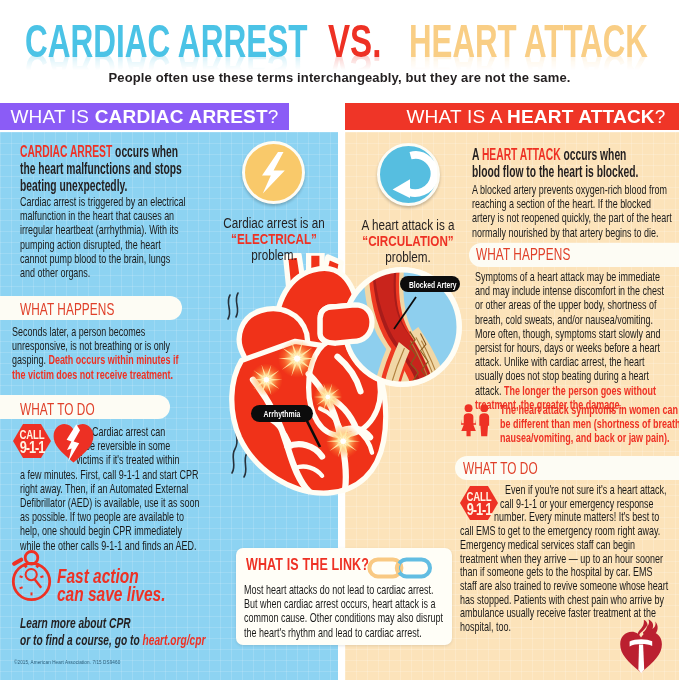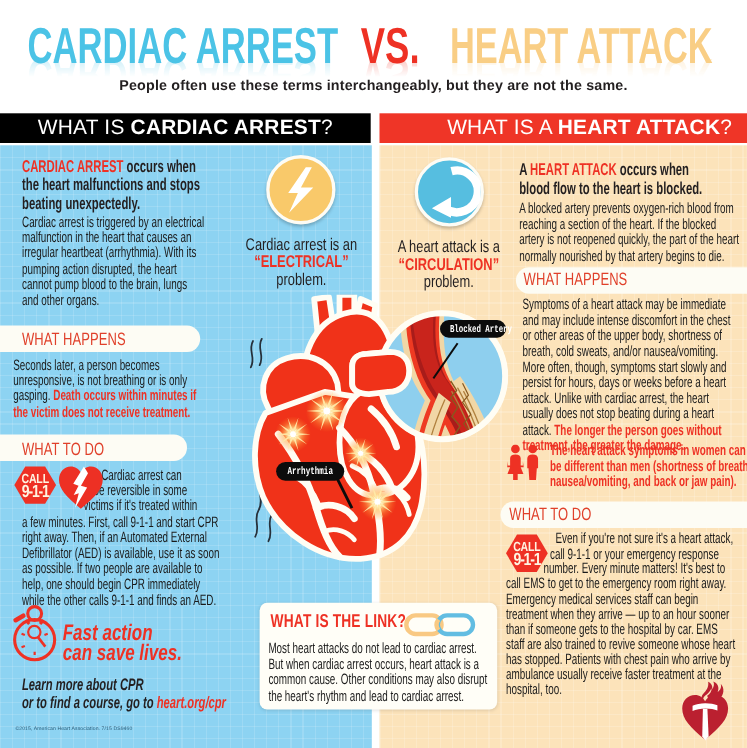--- a/index.html
+++ b/index.html
@@ -24,21 +24,21 @@
   .reflect .t-left{transform:scaleX(0.685) scaleY(-1);transform-origin:left bottom;top:-36px;}
   .reflect .t-vs{transform:scaleX(0.72) scaleY(-1);transform-origin:left bottom;top:-36px;}
   .reflect .t-right{transform:scaleX(0.679) scaleY(-1);transform-origin:left bottom;top:-36px;}
   .subtitle{position:absolute;top:70px;left:0;width:679px;text-align:center;
      font-weight:700;font-size:13.0px;color:#231F20;letter-spacing:0.15px;}
 
   
   .colhead{position:absolute;top:103px;height:27px;color:#fff;
      font-size:19px;font-weight:400;letter-spacing:0.2px;line-height:27px;}
   .colhead b{font-weight:700;}
-  .colhead.left{left:0;width:337px;background:#000000;text-align:center;}
+  .colhead.left{left:0;width:289px;background:#8b5cf6;text-align:center;}
   .colhead.right{left:345px;width:382px;background:#EF3527;text-align:center;}
 
   
   .colbg{position:absolute;top:132px;height:548px;}
   .colbg.left{left:0;width:338px;background:#8DD3F2;}
   .colbg.right{left:345px;width:334px;background:#FCE3BA;}
   .gridlines{position:absolute;inset:0;
      background-image:
        repeating-linear-gradient(to right, rgba(255,255,255,0.14) 0 1px, rgba(255,255,255,0) 1px 11px),
        repeating-linear-gradient(to bottom, rgba(255,255,255,0.14) 0 1px, rgba(255,255,255,0) 1px 11px);}
@@ -270,21 +270,21 @@
     </div>
 
   <div class="badge" style="left:459px;top:485px;width:40px;height:36px;">
     <svg viewBox="0 0 40 36" width="40" height="36">
       <polygon points="11,1 29,1 39,18 29,35 11,35 1,18" fill="#EE3124"></polygon>
     </svg>
     <div class="bl1">CALL</div>
     <div class="bl2">9-1-1</div>
   </div>
 
-  <div style="position:absolute;left:222px;top:268px;width:240px;height:252px;font-family:Liberation Mono, monospace;">
+  <div style="position:absolute;left:222px;top:253px;width:240px;height:252px;">
     <svg viewBox="0 0 240 252" width="240" height="252">
       <defs>
         <radialGradient id="spark" cx="50%" cy="50%" r="50%">
           <stop offset="0%" stop-color="#FFFBE8"></stop>
           <stop offset="30%" stop-color="#FFD888" stop-opacity="0.95"></stop>
           <stop offset="70%" stop-color="#FFA040" stop-opacity="0.35"></stop>
           <stop offset="100%" stop-color="#FF8020" stop-opacity="0"></stop>
         </radialGradient>
         <g id="sparkstar">
           <circle r="1" fill="url(#spark)"></circle>

